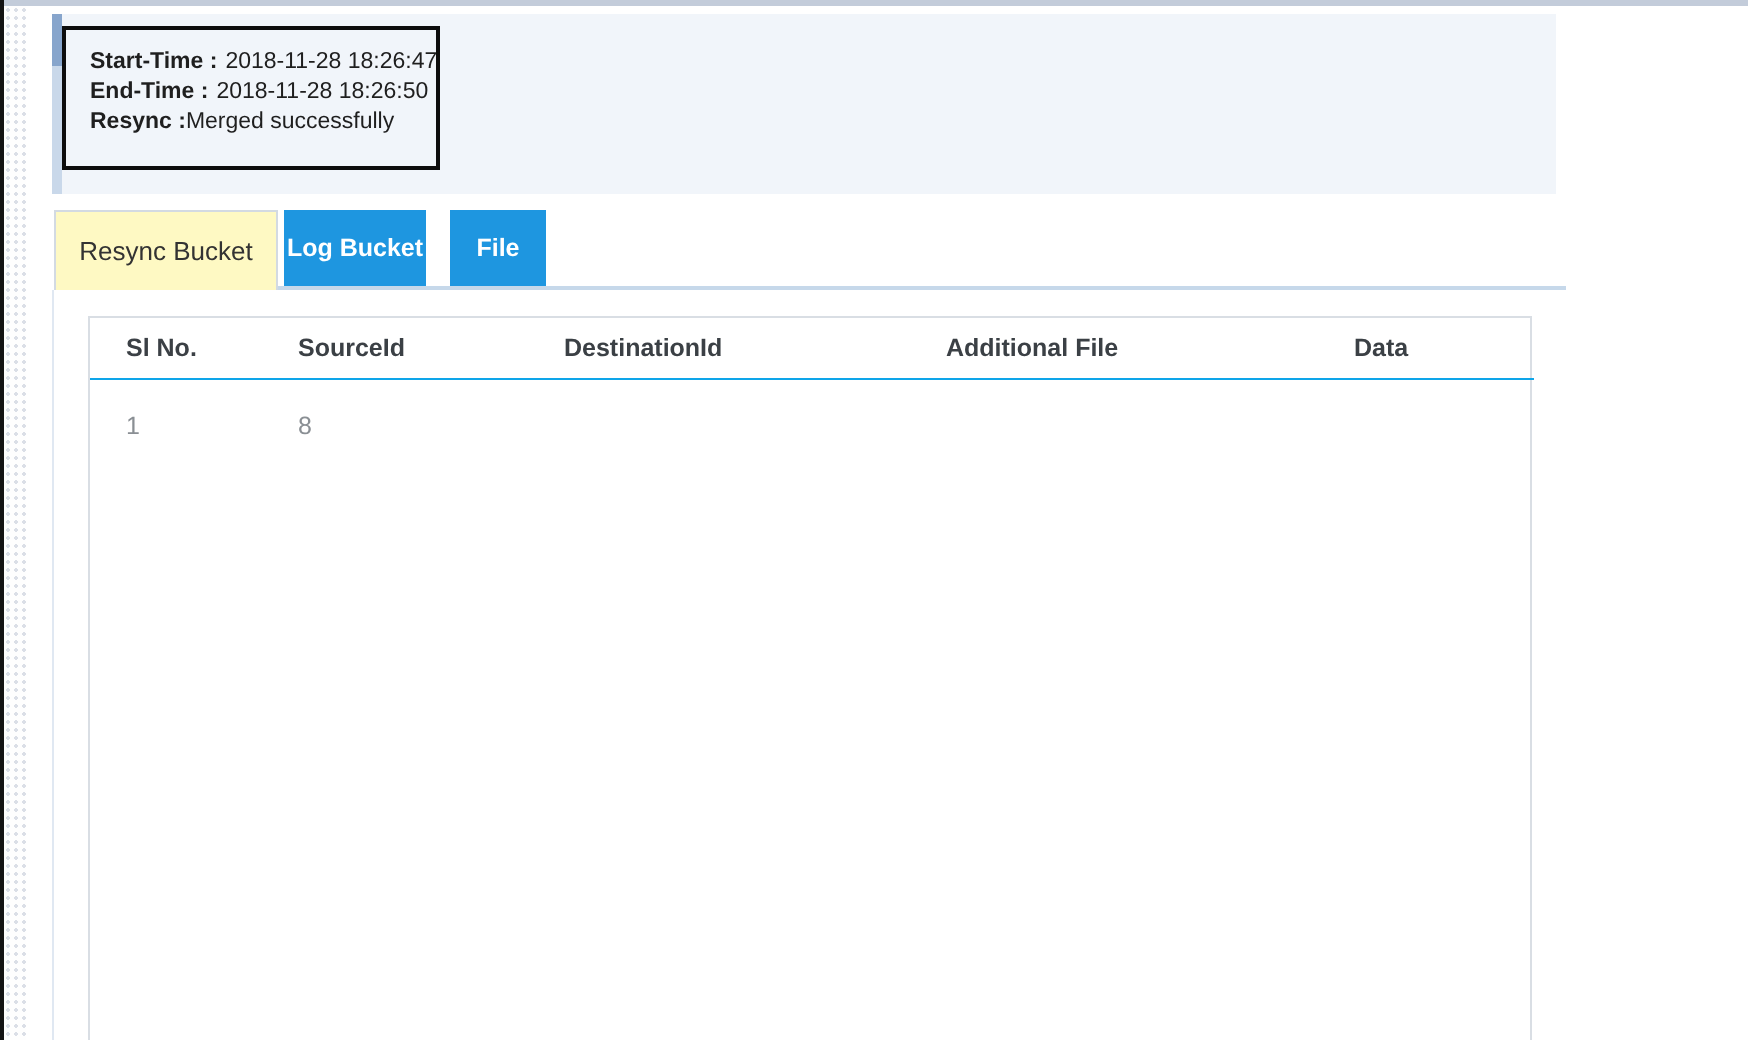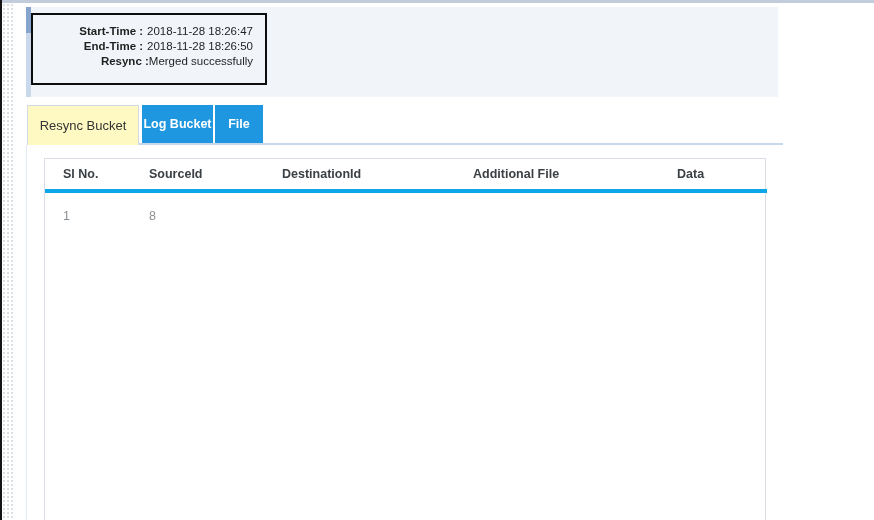--- a/index.html
+++ b/index.html
@@ -33,24 +33,23 @@
   }
   .panel-scrollbar {
     position:absolute; left:0; top:0; width:5px; height:90px;
     background:#c9d8ea;
   }
   .panel-scrollbar-thumb {
     position:absolute; left:0; top:0; width:5px; height:26px;
     background:#87a5cc;
   }
   .merge-status-box {
-    position:absolute; left:5px; top:6px; width:236px; height:72px;
+    position:absolute; left:5px; top:6px; width:189px; height:72px;
     border:2px solid #0d0d0d;
     padding:9px 12px 8px 12px;
-    text-align:right;
   }
   .status-line {
     font-size:11.5px; line-height:15px; color:#1f1f1f;
     white-space:nowrap;
   }
   .status-line b { font-weight:bold; }
   .status-line .val-spaced { margin-left:4px; }
 
   
   .tabs-row {
@@ -66,21 +65,21 @@
     background:#fef9c3;
     border:1px solid #d3dae2; border-bottom:none;
     color:#333333; font-size:13px;
     position:relative; z-index:2;
   }
   .tab.blue {
     background:#1e96e0; color:#ffffff;
     font-weight:bold; font-size:12.5px;
   }
   .tab.tab-log { width:71px; margin-left:3px; }
-  .tab.tab-file { width:48px; margin-left:2px;text-align:center; }
+  .tab.tab-file { width:48px; margin-left:12px;text-align:center; }
   .tab-underline {
     position:absolute; left:27px; top:143px; width:756px; height:2px;
     background:#c6d8ea; z-index:1;
   }
   .content-left-border {
     position:absolute; left:26px; top:145px; width:1px; height:375px;
     background:#e0e8f2;
   }
 
   
@@ -88,21 +87,21 @@
     position:absolute; left:44px; top:158px; width:722px; height:362px;
     border-left:1px solid #d9dee4;
     border-right:1px solid #d9dee4;
     border-top:1px solid #d9dee4;
     background:#ffffff;
   }
   table { width:100%; border-collapse:collapse; table-layout:fixed; }
   th {
     text-align:left; font-size:12.5px; font-weight:bold; color:#3b4045;
     padding:8px 4px 8px 18px;
-    border-bottom:4px solid #0ea5e9;
+    border-bottom:1px solid #0ea5e9;
     white-space:nowrap; overflow:hidden;
   }
   td {
     text-align:left; font-size:12.5px; color:#8a8f94;
     padding:16px 4px 6px 18px;
     white-space:nowrap; overflow:hidden;
   }
 </style>
 </head>
 <body>

